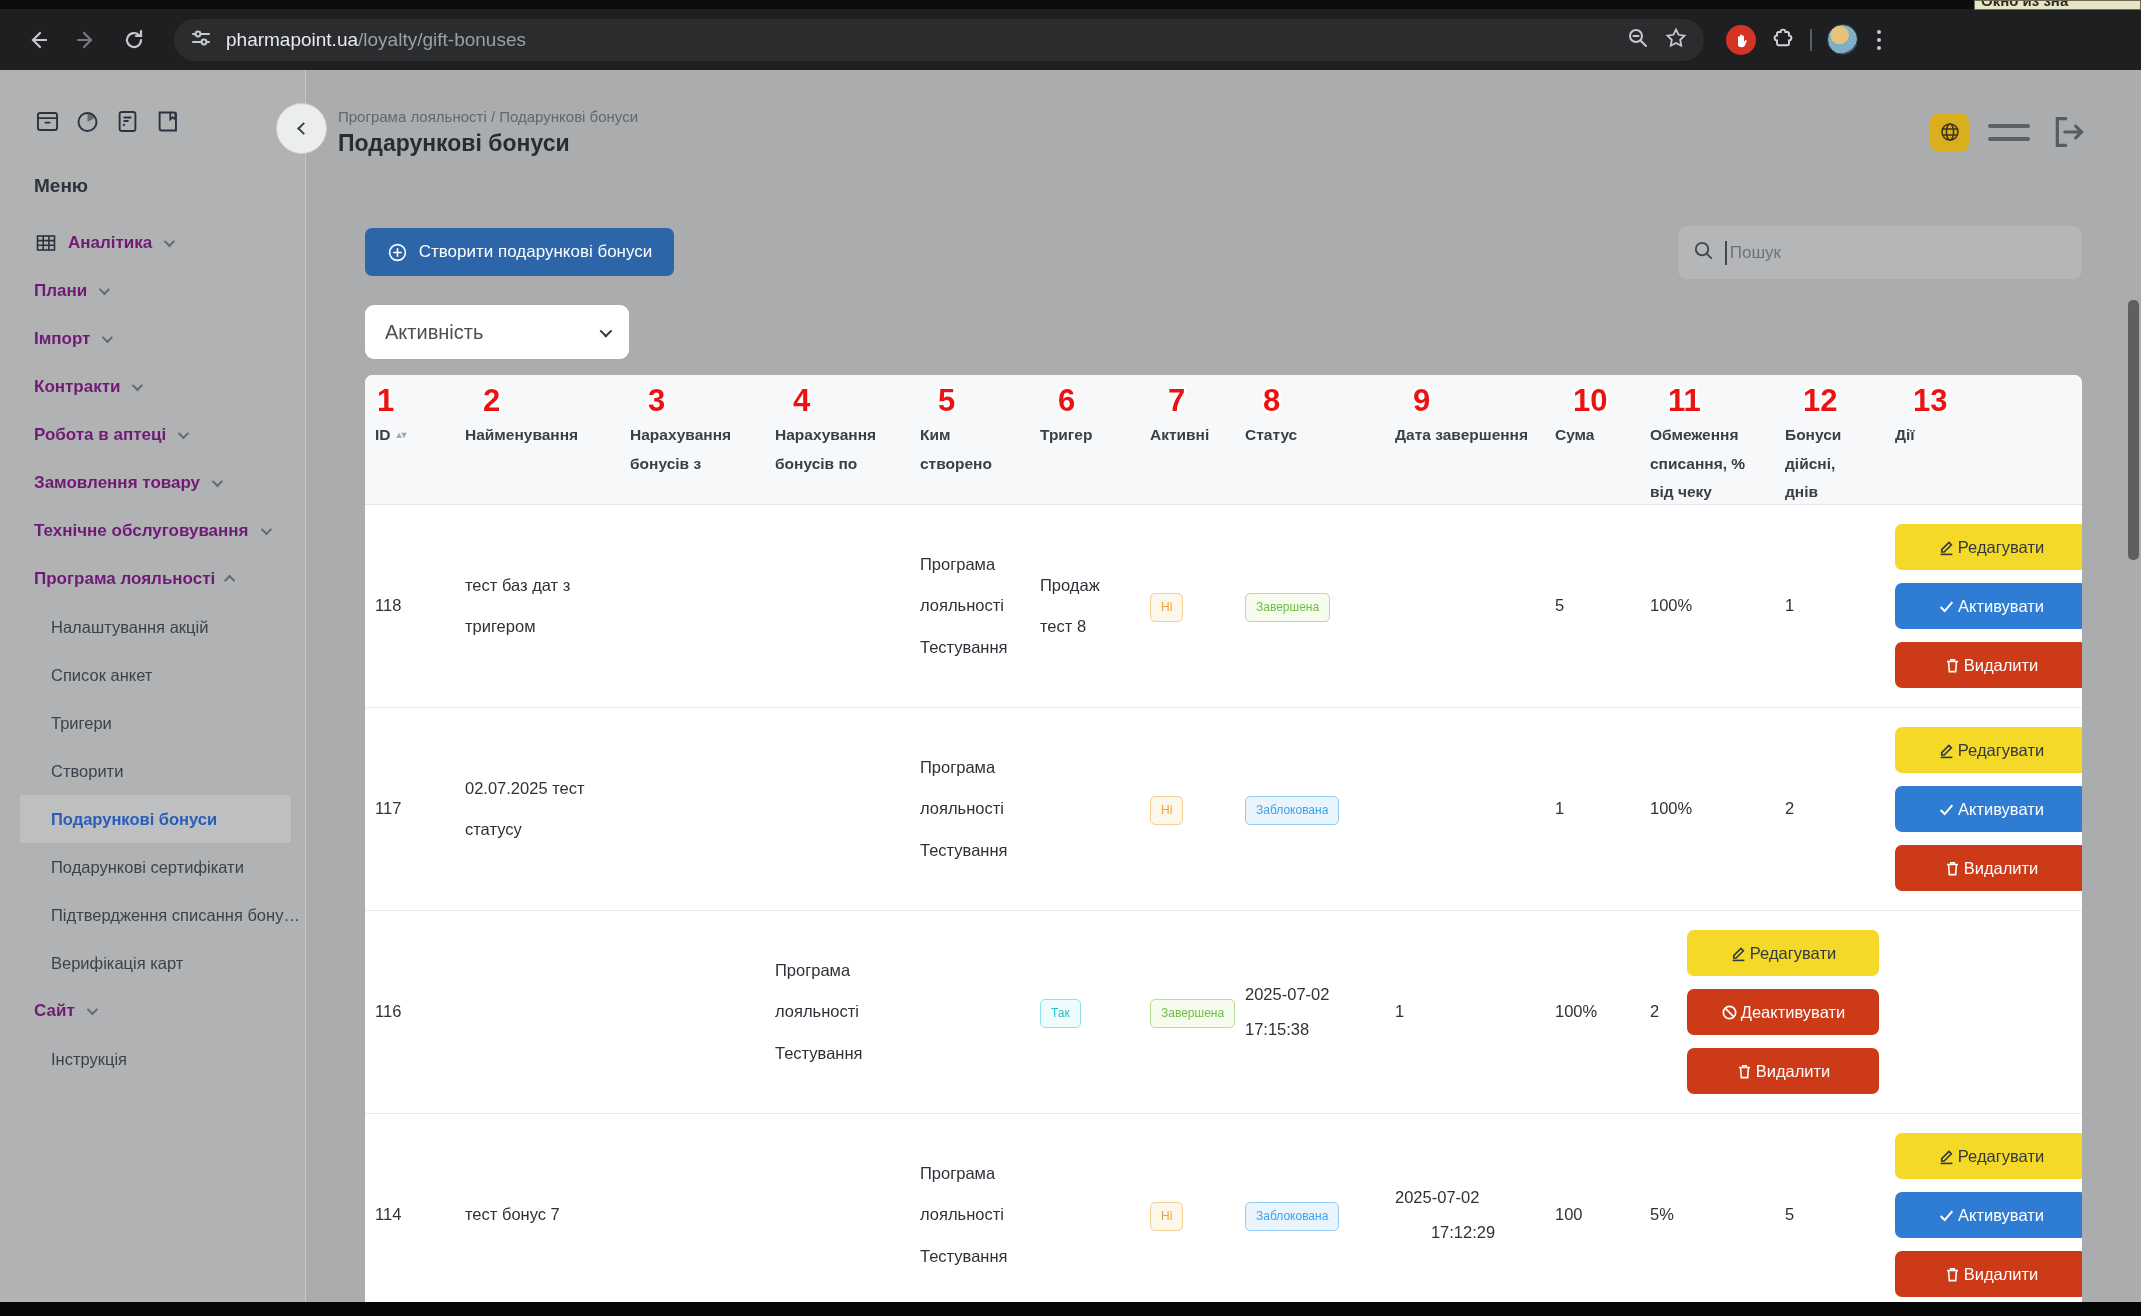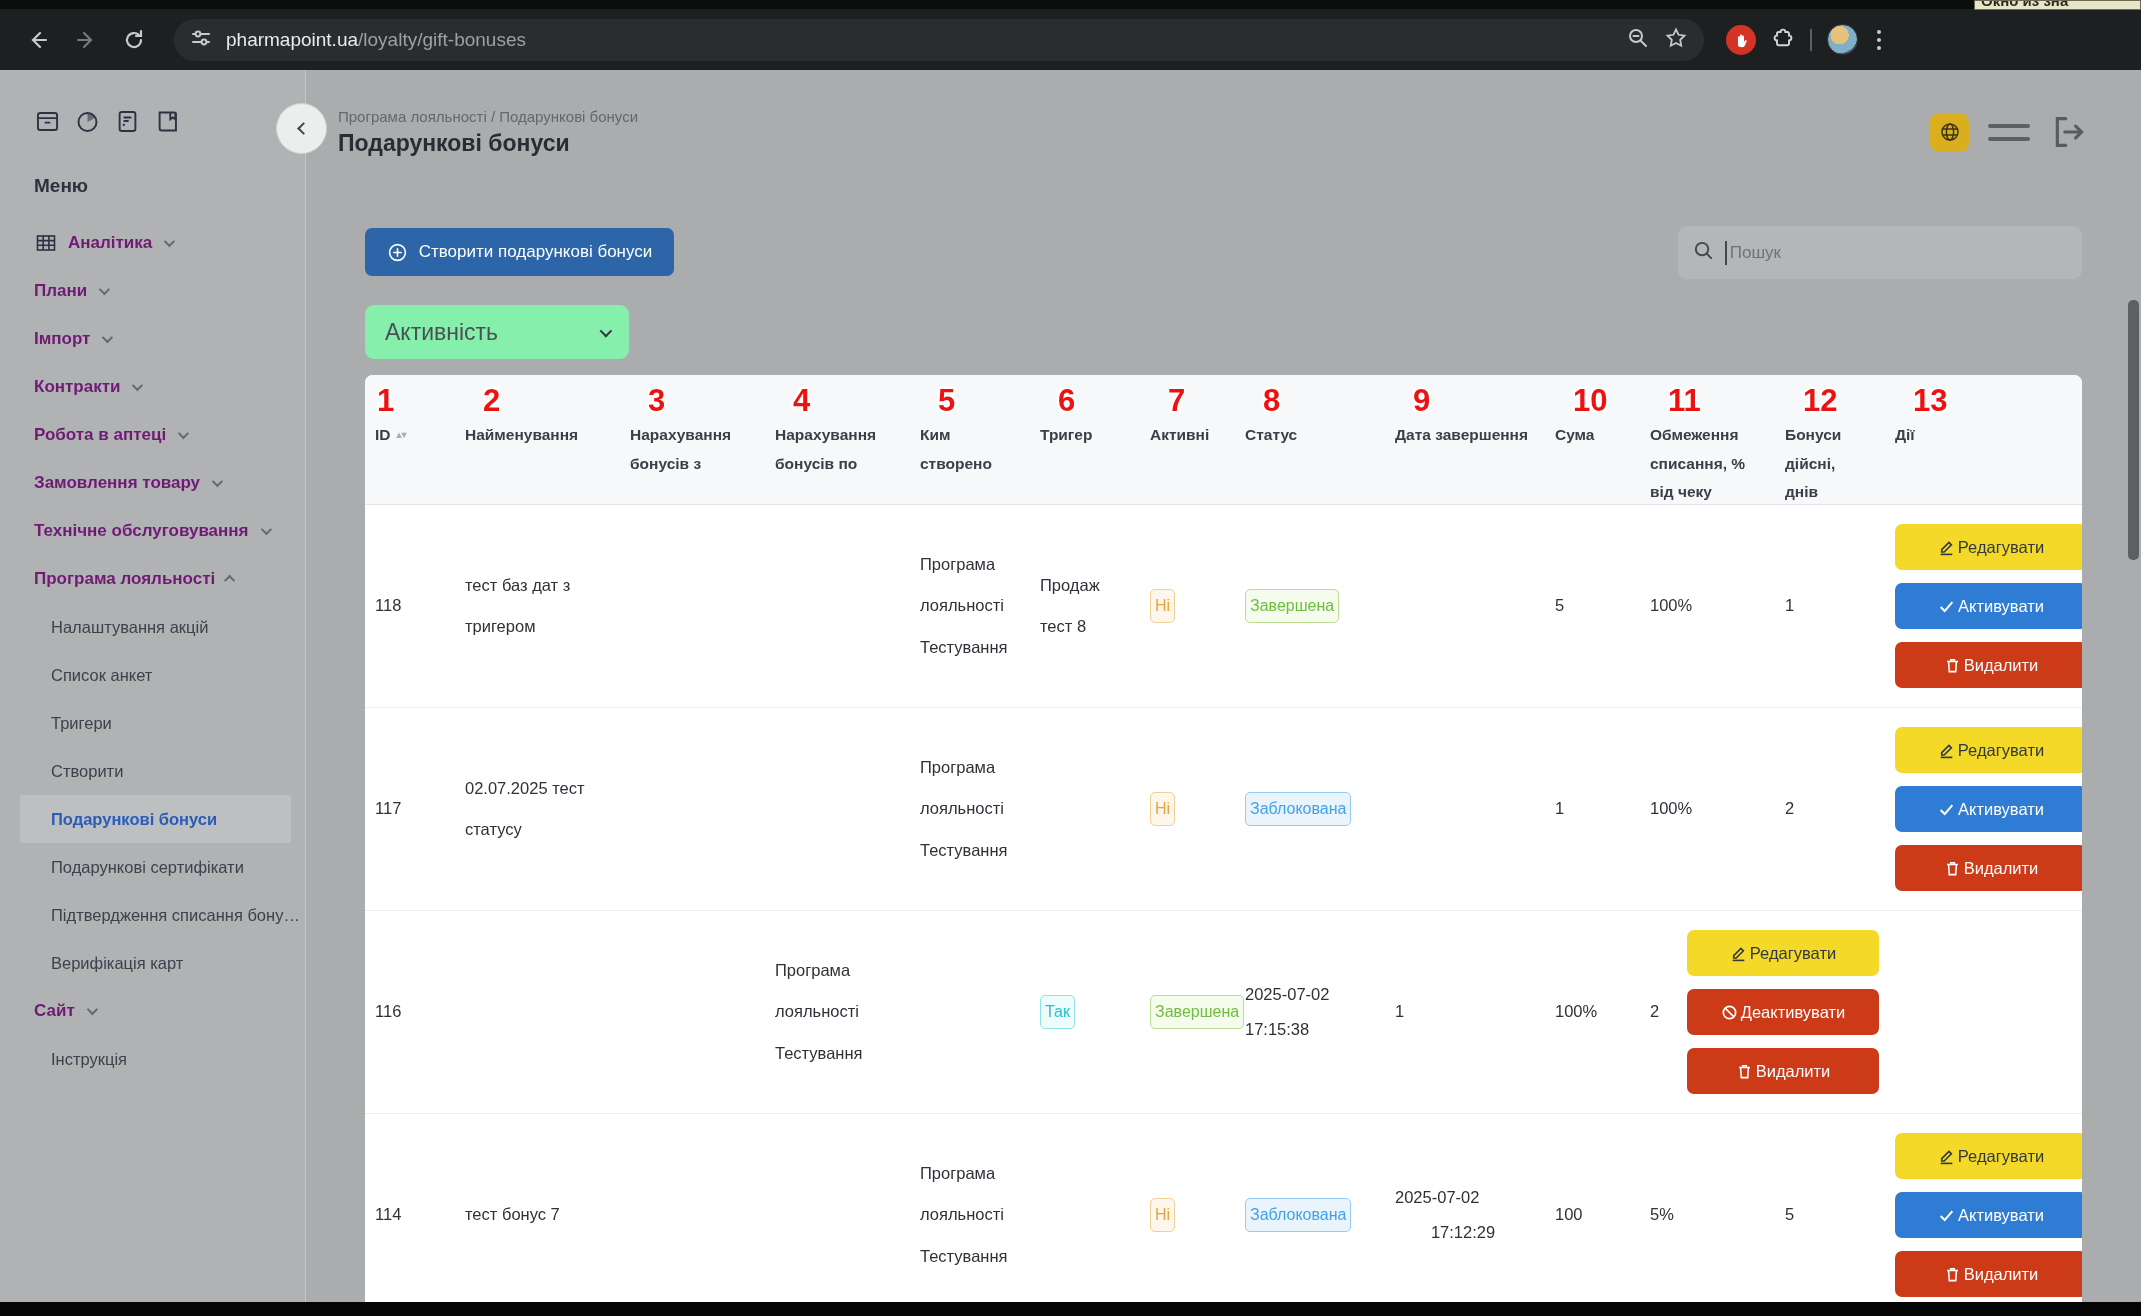--- a/index.html
+++ b/index.html
@@ -51,36 +51,36 @@
   .globe-btn { width:39px; height:39px; border-radius:9px; background:#d9af1d; display:flex; align-items:center; justify-content:center; cursor:pointer; }
   .burger { width:42px; height:39px; display:flex; flex-direction:column; justify-content:center; gap:9px; cursor:pointer; }
   .burger i { display:block; height:4px; background:#5b6066; border-radius:2px; }
   .logout-btn { width:40px; height:40px; cursor:pointer; }
 
   .create-btn { position:absolute; left:59px; top:158px; width:309px; height:48px; background:#2d65a9; color:#fff; border:none; border-radius:7px; font-size:17px; font-family:inherit; display:flex; align-items:center; justify-content:center; gap:11px; cursor:pointer; }
   .search-box { position:absolute; left:1372px; top:156px; width:404px; height:53px; background:#b4b6b8; border-radius:9px; display:flex; align-items:center; padding:0 14px; }
   .search-box input { border:none; outline:none; background:transparent; font-size:17px; font-family:inherit; color:#3c4147; width:100%; }
   .search-box input::placeholder { color:#6e7378; }
   .caret { width:2px; height:24px; background:#43484e; margin:0 3px 0 10px; }
-  .filter { position:absolute; left:59px; top:235px; width:264px; height:54px; background:#86efac; border-radius:9px; display:flex; align-items:center; padding:0 20px; font-size:23px; color:#4b5056; cursor:pointer; }
+  .filter { position:absolute; left:59px; top:235px; width:264px; height:54px; background:#ffffff; border-radius:9px; display:flex; align-items:center; padding:0 20px; font-size:20px; color:#4b5056; cursor:pointer; }
   .filter .chev { margin-left:auto; border-color:#33383e; width:9px; height:9px; }
 
   
   .card { position:absolute; left:59px; top:305px; width:1717px; height:927px; background:#fff; border-radius:8px 8px 0 0; overflow:hidden; }
   .tgrid { display:grid; grid-template-columns:90px 165px 145px 145px 120px 110px 95px 150px 160px 95px 135px 110px 1fr; }
   .thead { background:#f7f8fa; border-bottom:1px solid #e3e5e8; height:130px; }
   .th { padding:6px 14px 0 10px; }
   .th .rnum { font-size:31px; font-weight:700; color:#ec1212; line-height:40px; padding-left:18px;
               text-shadow:-2px -2px 2px #fff, 2px -2px 2px #fff, -2px 2px 2px #fff, 2px 2px 2px #fff, 0 0 4px #fff; }
   .th.first .rnum { padding-left:2px; }
   .th .lbl { font-size:15.5px; font-weight:600; color:#3a4047; line-height:1.85; }
   .sort { display:inline-flex; flex-direction:column; font-size:10px; line-height:6px; color:#a7acb1; vertical-align:2px; margin-left:6px; cursor:pointer; }
   .trow { height:203px; border-bottom:1px solid #e9ebee; align-items:center; }
   .td { padding:0 14px 0 10px; font-size:16.5px; color:#2c3238; line-height:2.5; }
-  .badge { display:inline-block; padding:6px 4px; border-radius:5px; font-size:16px; line-height:1.25; border:1px solid; }
+  .badge { display:inline-block; padding:6px 10px; border-radius:5px; font-size:12px; line-height:1.25; border:1px solid; }
   .badge.no   { color:#e9a43b; background:#fdf6ea; border-color:#f3cf96; }
   .badge.yes  { color:#27c2cb; background:#eefcfd; border-color:#8fe3e8; }
   .badge.done { color:#6fbe3e; background:#f5fbed; border-color:#b9dd92; }
   .badge.blocked { color:#3ea2ec; background:#eaf4fc; border-color:#93ccf4; }
   .acts { display:flex; flex-direction:column; align-items:flex-end; gap:13px; padding-right:6px; }
   .abtn { width:192px; height:46px; border:none; border-radius:7px; font-size:16.5px; font-weight:500; font-family:inherit; display:flex; align-items:center; justify-content:center; gap:3px; cursor:pointer; }
   .abtn.edit { background:#f4d929; color:#313840; }
   .abtn.activate { background:#2e7cd4; color:#fff; }
   .abtn.danger { background:#cd3a17; color:#fff; }
 

